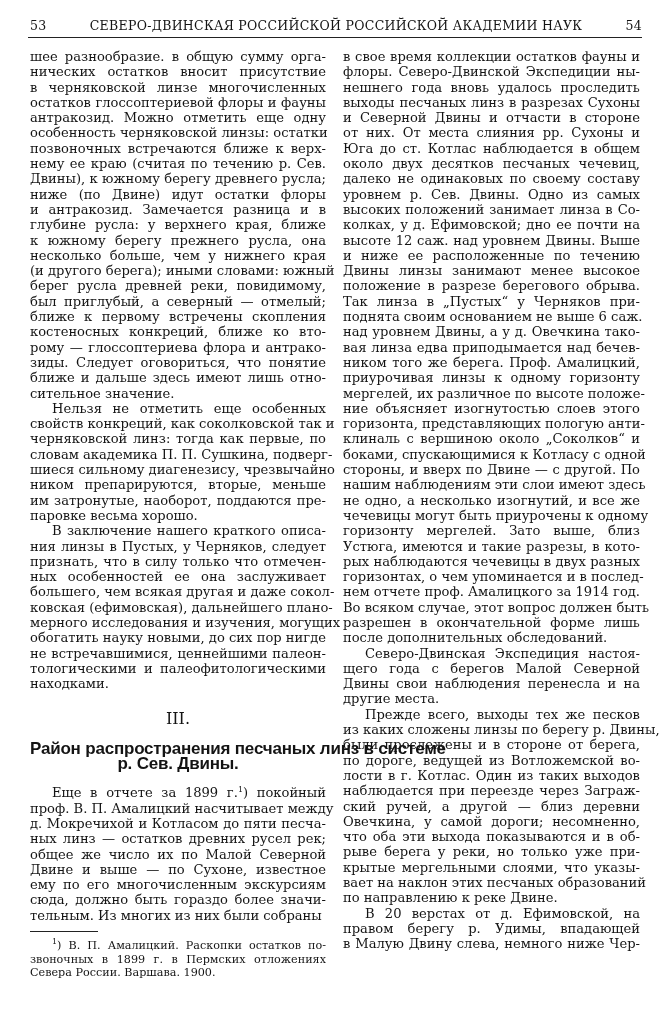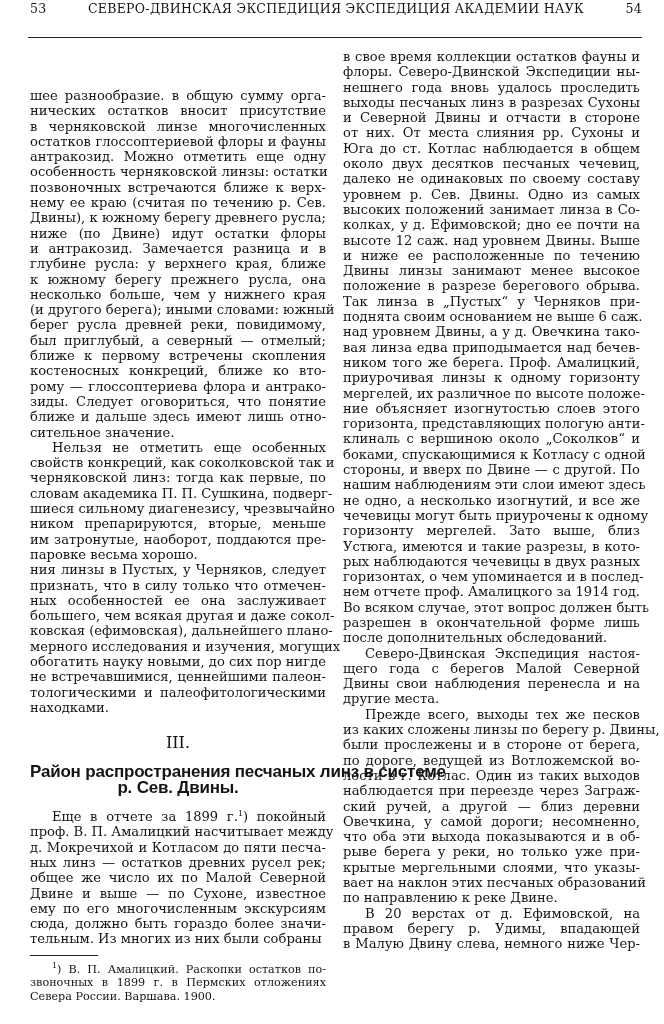--- a/index.html
+++ b/index.html
@@ -1,46 +1,46 @@
 <!DOCTYPE html>
 <html><head>
 <meta charset="utf-8">
 <style>
   html, body { margin: 0; padding: 0; background: #ffffff; }
   body { width: 664px; height: 1024px; position: relative; overflow: hidden;
          font-family: "DejaVu Serif", "Liberation Serif", serif; color: #141414; }
-  .header { position: absolute; left: 30px; top: 1px; width: 612px; height: 20px;
+  .header { position: absolute; left: 30px; top: 18px; width: 612px; height: 20px;
             font-size: 12.5px; letter-spacing: 0.3px; }
   .header .pl { position: absolute; left: 0; top: 0; }
   .header .pr { position: absolute; right: 0; top: 0; }
   .header .title { position: absolute; left: 0; right: 0; text-align: center; top: 0; }
   .header-rule { position: absolute; left: 28px; top: 37px; width: 614px; border-top: 1.3px solid #222; }
   .col { position: absolute; top: 49px; font-size: 13.1px; line-height: 15.3px; }
-  .col-left { left: 30px; width: 296px; margin-top: 39px; }
+  .col-left { left: 30px; width: 296px; }
   .col-right { left: 343px; width: 297px; }
   .line { display: block; text-align: justify; text-align-last: justify; white-space: nowrap;
           height: 15.3px; overflow: visible; }
   .line.last { text-align-last: left; }
   .line.indent { padding-left: 22px; }
   .line.center { text-align: center; text-align-last: center; }
   .sec-num { margin-top: 20px; margin-bottom: 14px; font-size: 16px; }
   .sec-title { font-family: "Liberation Sans", "DejaVu Sans", sans-serif; font-weight: bold;
                font-size: 17px; letter-spacing: -0.2px; }
   .sec-title-wrap { margin-bottom: 14px; }
   .fn-rule { width: 68px; border-top: 1.3px solid #222; margin-top: 8px; margin-bottom: 7px; }
   .footnote { font-size: 11.2px; line-height: 13.5px; }
   .footnote .line { height: 13.5px; }
   sup { font-size: 8px; line-height: 0; }
 </style>
 </head>
 <body>
 
 <div class="header">
   <span class="pl">53</span>
-  <span class="title">СЕВЕРО-ДВИНСКАЯ ЭКСПЕДИЦИЯ ЭКСПЕДИЦИЯ АКАДЕМИИ НАУК</span>
+  <span class="title">СЕВЕРО-ДВИНСКАЯ РОССИЙСКОЙ РОССИЙСКОЙ АКАДЕМИИ НАУК</span>
   <span class="pr">54</span>
 </div>
 <div class="header-rule"></div>
 
 <div class="col col-left">
   <div>
       <span class="line">шее разнообразие. в общую сумму орга-</span>
       <span class="line">нических остатков вносит присутствие</span>
       <span class="line">в черняковской линзе многочисленных</span>
       <span class="line">остатков глоссоптериевой флоры и фауны</span>
@@ -68,20 +68,21 @@
       <span class="line indent">Нельзя не отметить еще особенных</span>
       <span class="line">свойств конкреций, как соколковской так и</span>
       <span class="line">черняковской линз: тогда как первые, по</span>
       <span class="line">словам академика П. П. Сушкина, подверг-</span>
       <span class="line">шиеся сильному диагенезису, чрезвычайно</span>
       <span class="line">ником препарируются, вторые, меньше</span>
       <span class="line">им затронутые, наоборот, поддаются пре-</span>
       <span class="line last">паровке весьма хорошо.</span>
     </div>
   <div>
+      <span class="line indent">В заключение нашего краткого описа-</span>
       <span class="line">ния линзы в Пустых, у Черняков, следует</span>
       <span class="line">признать, что в силу только что отмечен-</span>
       <span class="line">ных особенностей ее она заслуживает</span>
       <span class="line">большего, чем всякая другая и даже сокол-</span>
       <span class="line">ковская (ефимовская), дальнейшего плано-</span>
       <span class="line">мерного исследования и изучения, могущих</span>
       <span class="line">обогатить науку новыми, до сих пор нигде</span>
       <span class="line">не встречавшимися, ценнейшими палеон-</span>
       <span class="line">тологическими и палеофитологическими</span>
       <span class="line last">находками.</span>

